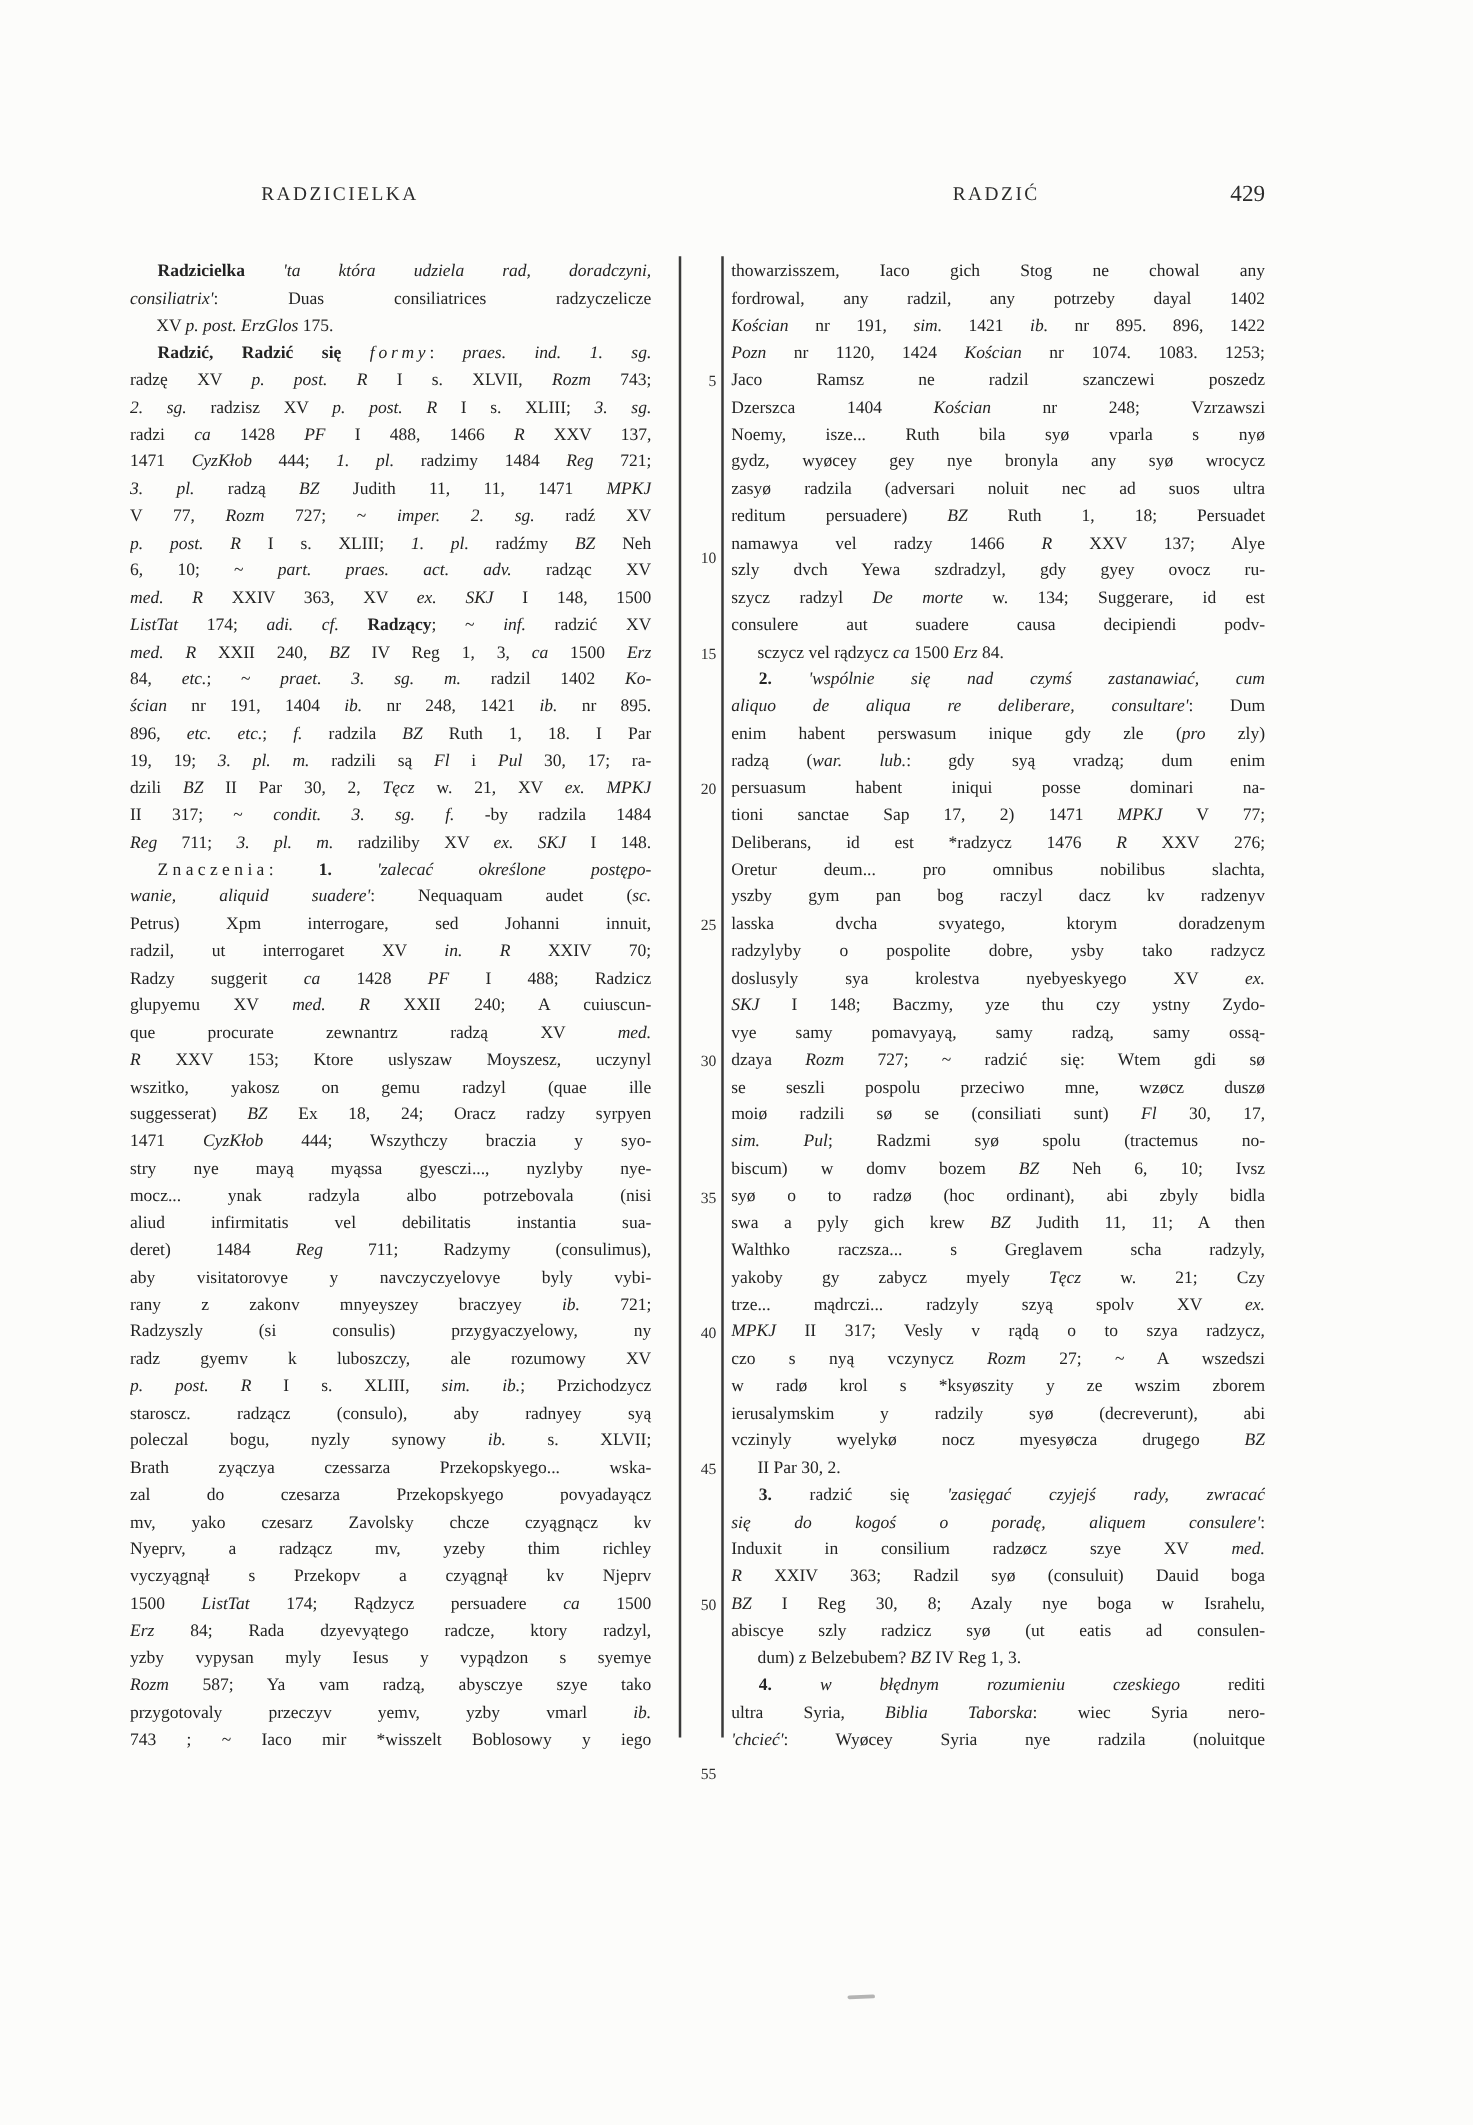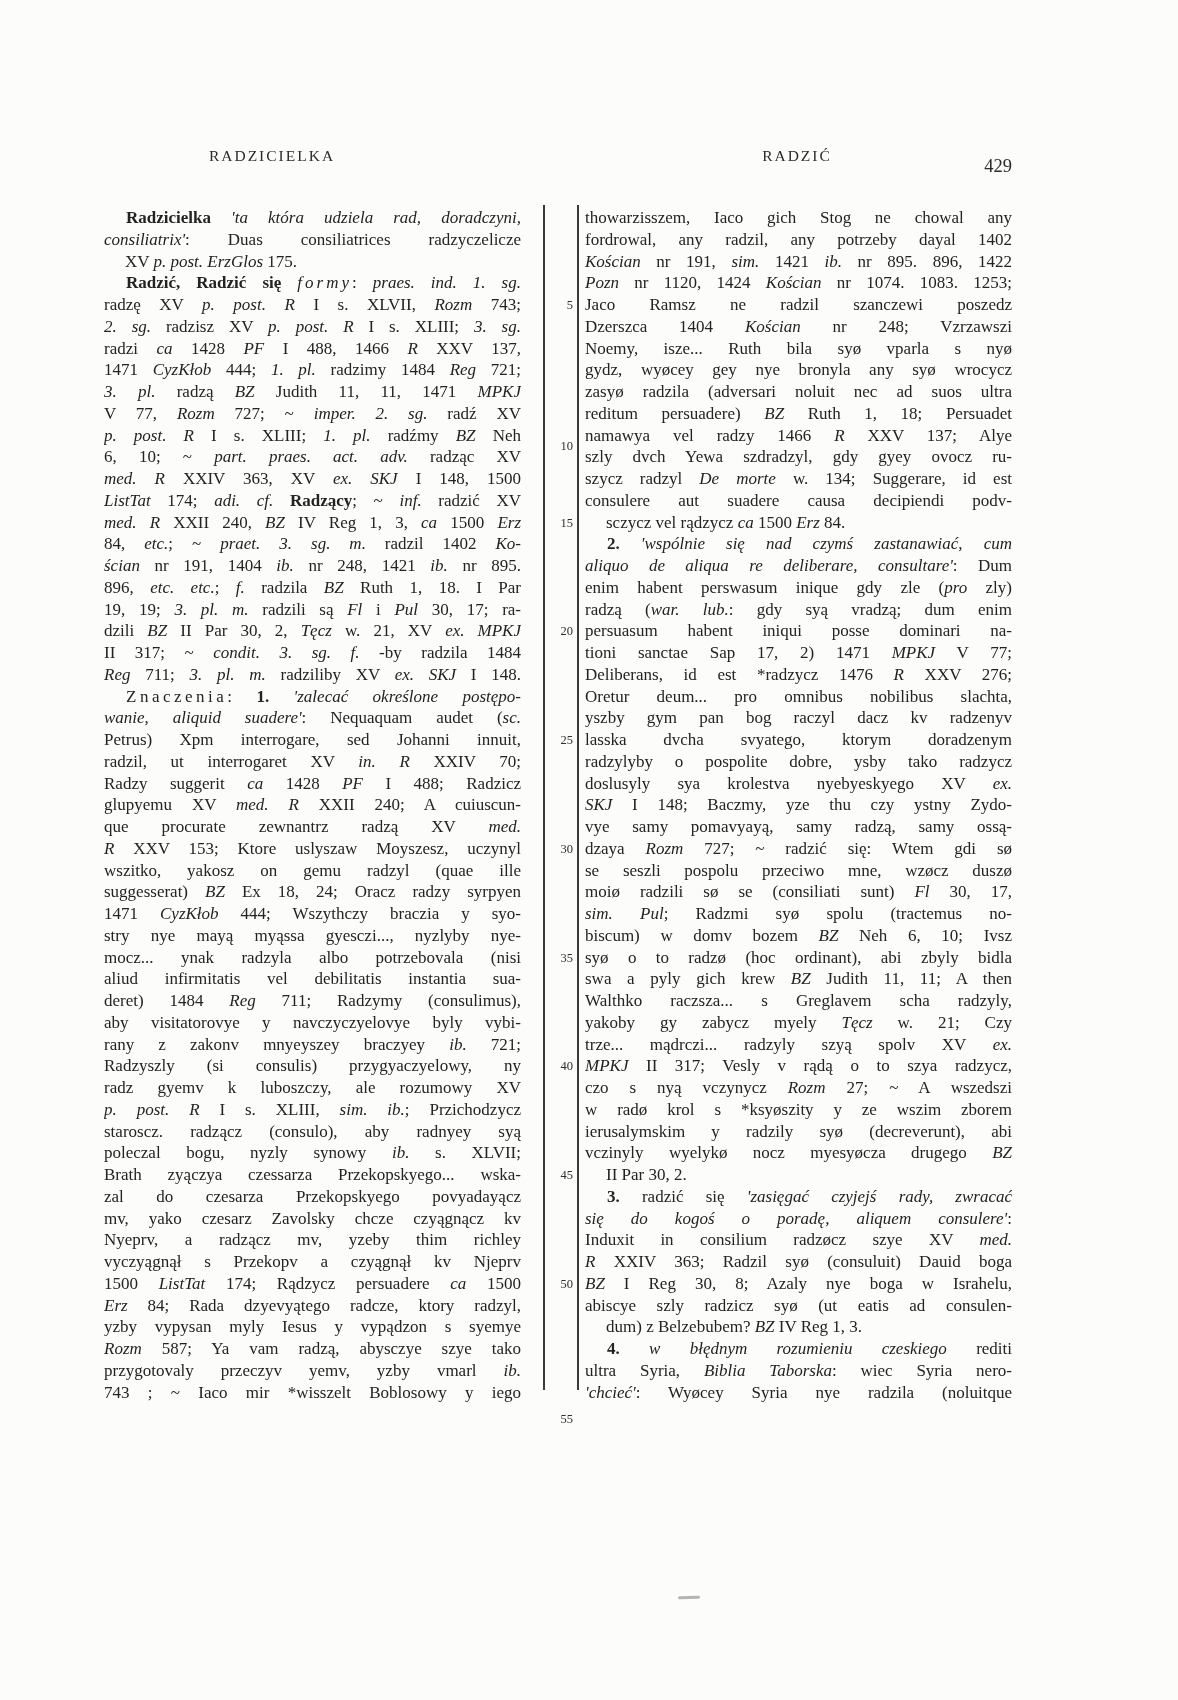--- a/index.html
+++ b/index.html
@@ -2,23 +2,23 @@
 <html><head>
 <meta charset="utf-8">
 <style>
   html,body{margin:0;padding:0;background:#fbfbf9;}
   .page{position:relative;width:1178px;height:1700px;background:#fcfcfa;
         font-family:"Liberation Serif","DejaVu Serif",serif;color:#232323;overflow:hidden;}
   .running-head{position:absolute;top:147px;font-size:15.5px;letter-spacing:2px;
         text-align:center;color:#2b2b2b;}
   .head-left{left:172px;width:200px;}
   .head-right{left:697px;width:200px;}
-  .page-number{position:absolute;top:156px;left:952px;width:60px;text-align:right;
+  .page-number{position:absolute;top:146px;left:952px;width:60px;text-align:right;
         font-size:18.5px;color:#2b2b2b;}
-  .col{position:absolute;top:207px;font-size:17px;line-height:21.75px;}
+  .col{position:absolute;top:207px;font-size:14px;line-height:21.75px;}
   .col-left{left:104px;width:417px;}
   .col-right{left:585px;width:427px;}
   .line{height:21.75px;overflow:hidden;text-align:justify;text-align-last:justify;}
   .line.nj{text-align-last:left;margin-left:21px;}
   .line.ind{text-indent:22px;}
   .f-n{font-style:normal;}
   .f-i{font-style:italic;}
   .f-b{font-weight:bold;}
   .f-sp{letter-spacing:3.5px;}
   .f-isp{font-style:italic;letter-spacing:3px;}

